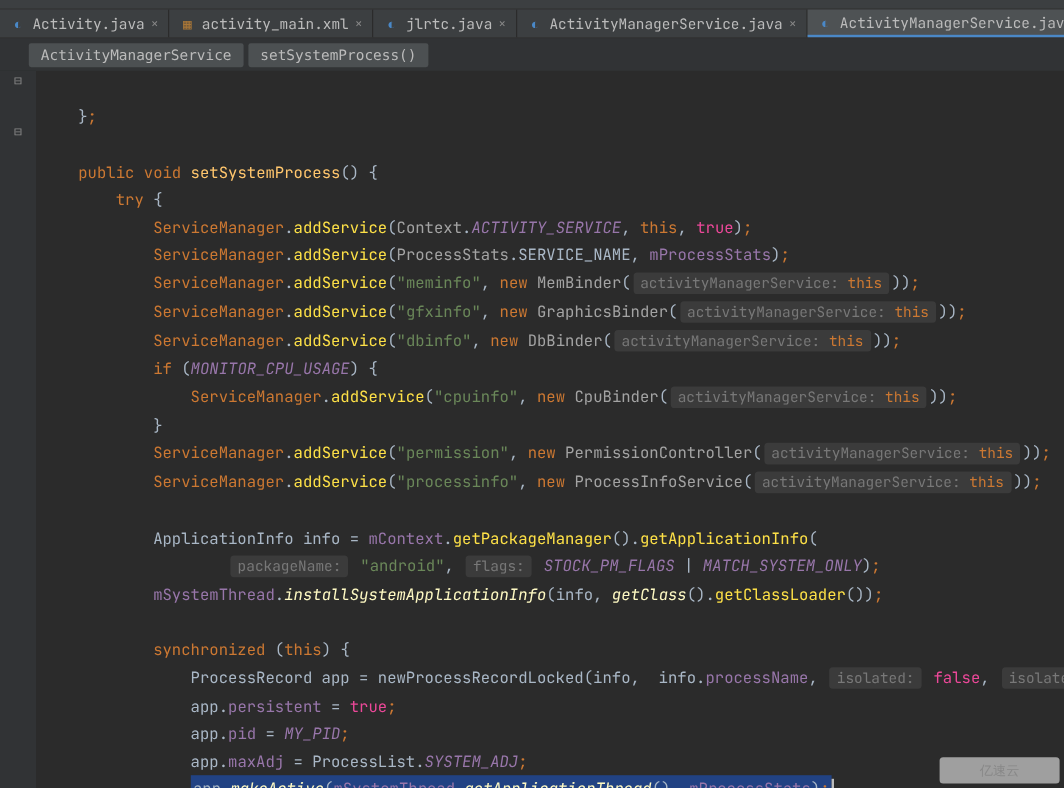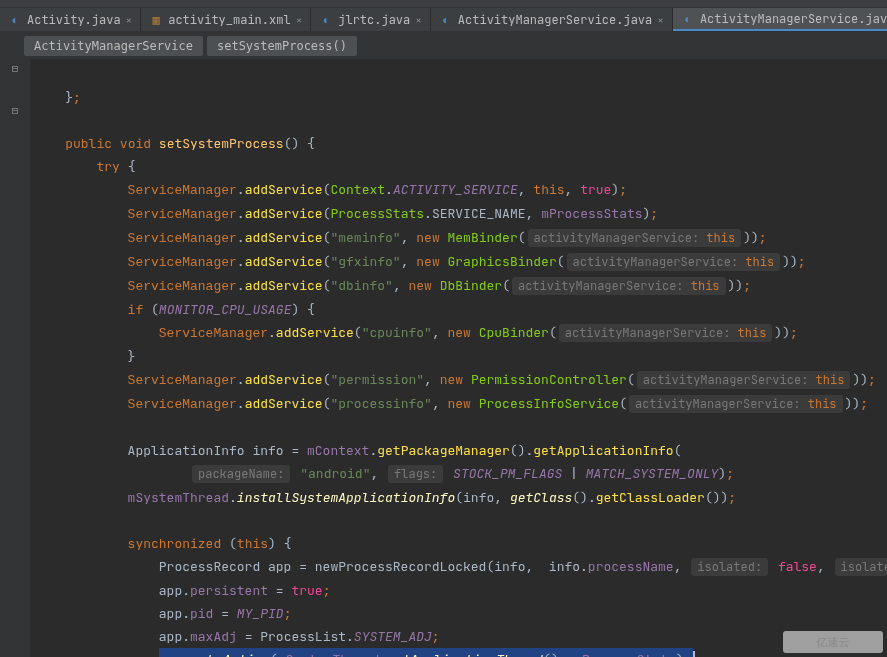--- a/index.html
+++ b/index.html
@@ -88,21 +88,21 @@
   flex: 1;
   padding: 4px 0 0 4px;
   font-size: 13px;
   line-height: 23px;
   white-space: pre;
   overflow: hidden;
 }
 .kw { color: #cc7832; }
 .mname { color: #ffc66d; }
 .type { color: #a9b7c6; }
-.cls-ref { color: #cc7832; font-family: Liberation Mono, monospace; }
+.cls-ref { color: #cc7832; }
 .str { color: #6a8759; }
 .newkw { color: #cc7832; }
 .this { color: #cc7832; }
 .static-const { color: #9876aa; font-style: italic; text-align: center; }
 .field { color: #9876aa; }
 .method-call-i { color: #fef9c3; font-style: italic; }
 .method-call { color: #fde047; }
 .param-hint {
   background: #3b3b3b;
   color: #787878;
@@ -131,21 +131,21 @@
   width: 100px;
   height: 22px;
   background: rgba(255,255,255,0.55);
   border-radius: 3px;
   display: flex;
   align-items: center;
   justify-content: center;
   color: #888;
   font-size: 11px;
 }
-.cls-name { color: #84cc16; }
+.cls-name { color: #a3a3a3; }
 .punct { color: #a9b7c6; }
 .semi { color: #cc7832; }
 .bool { color: #ec4899; }
 .comment-op { color: #a9b7c6; }
 .underline-err { border-bottom: 1px dotted #8b3c3c; }
 </style>
 </head>
 <body>
 
 <div class="top-toolbar"></div>

